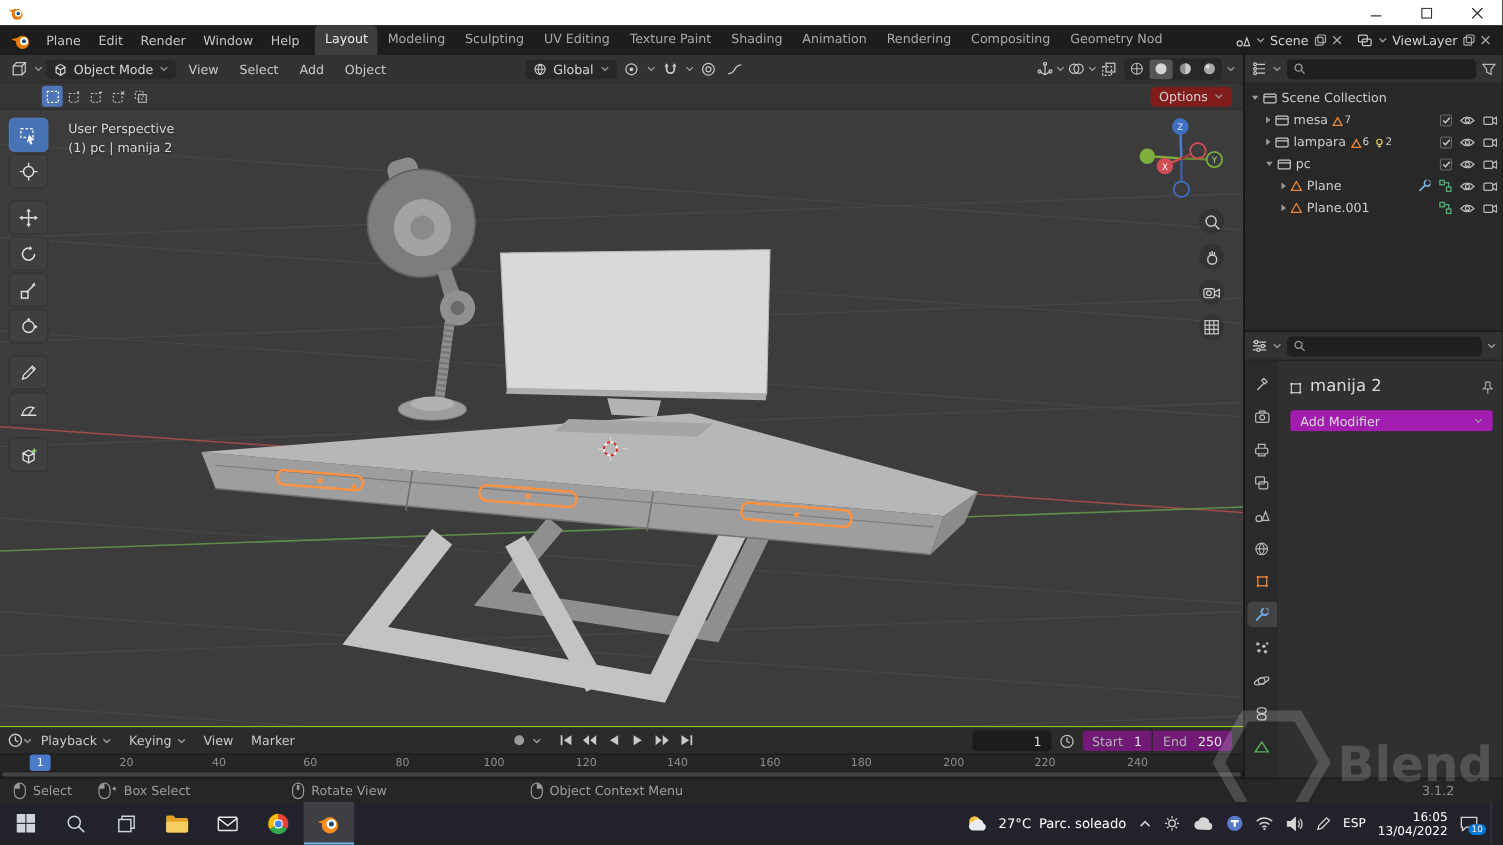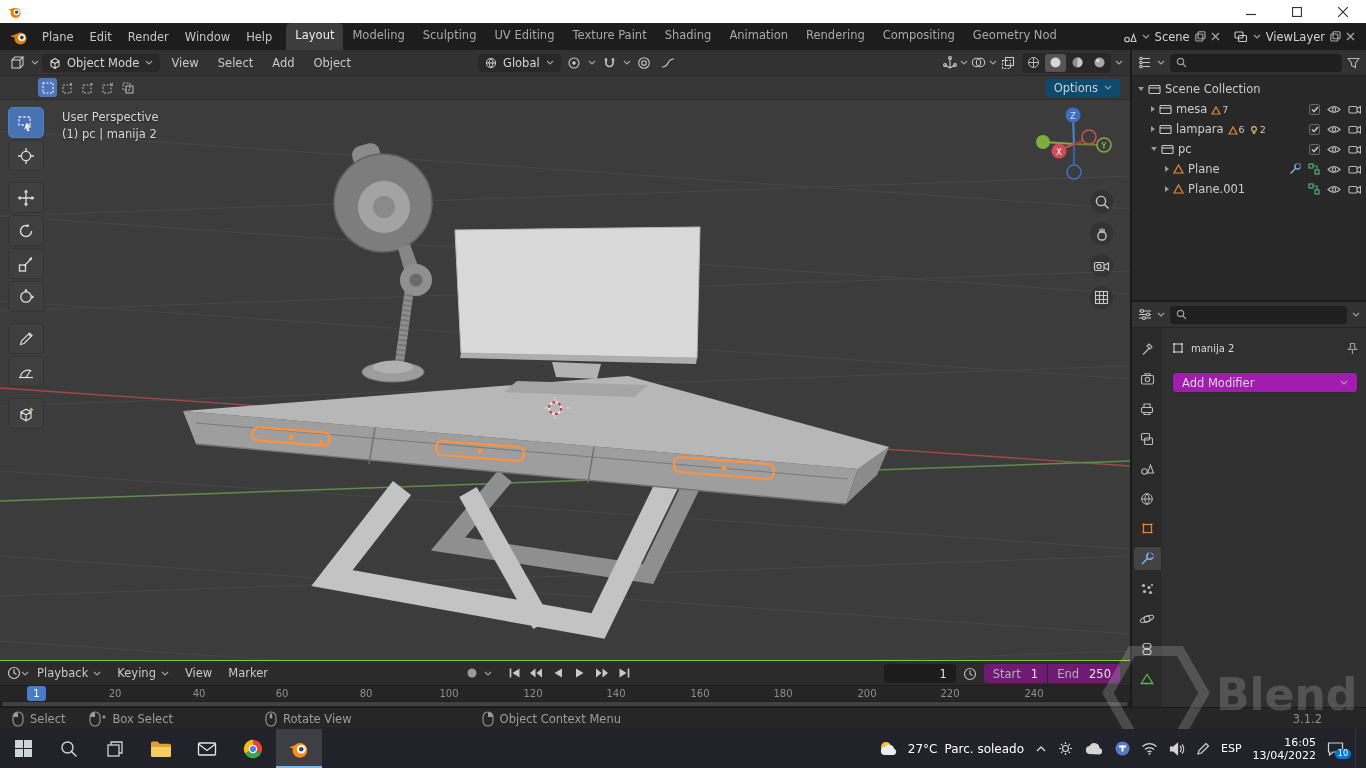--- a/index.html
+++ b/index.html
@@ -35,21 +35,21 @@
   .sph{width:21px;height:18px;display:flex;align-items:center;justify-content:center;border-radius:3px}
   .sph.active{background:#555}
 
   
   .viewport{position:absolute;top:76px;left:0;width:1130px;height:584px;background:#3c3c3c;overflow:hidden}
   .tool-settings{position:absolute;top:0;left:0;right:0;height:24px;background:#363636;border-bottom:1px solid #2e2e2e;
     display:flex;align-items:center;padding-left:38px;z-index:5}
   .ts-btn{width:19px;height:19px;border-radius:3px;display:flex;align-items:center;justify-content:center;margin-right:1px}
   .ts-btn.active{background:#4f76b8}
   .options-btn{margin-left:auto;margin-right:10px;display:flex;gap:6px;align-items:center;color:#cfcfcf;font-size:11.5px;
-    background:#0c4a6e;border-radius:4px;padding:2px 8px}
+    background:#7f1d1d;border-radius:4px;padding:2px 8px}
   .vp-text{position:absolute;left:62px;top:33px;color:#d8d8d8;font-size:11.5px;line-height:17px;z-index:4;
     text-shadow:0 1px 2px rgba(0,0,0,.45)}
   .toolbar{position:absolute;left:8px;top:31px;display:flex;flex-direction:column;gap:2px;z-index:5}
   .tool{width:36px;height:31px;background:#3f3f3f;border:1px solid #343434;border-radius:5px;display:flex;align-items:center;justify-content:center}
   .tool.active{background:#4772b3;border-color:#4e7ec2}
   .tgap{height:7px}
   .gizmo{position:absolute;right:16px;top:28px;z-index:4}
   .navcol{position:absolute;right:17px;top:114px;display:flex;flex-direction:column;gap:9px;align-items:center;z-index:4}
   .nav-btn{width:23px;height:23px;border-radius:50%;display:flex;align-items:center;justify-content:center;background:rgba(25,25,25,.25)}
 
@@ -66,21 +66,21 @@
   .rowicons{display:flex;gap:7px;align-items:center;margin-left:3px}
   .tri-r{width:0;height:0;border-left:4px solid #9a9a9a;border-top:3.5px solid transparent;border-bottom:3.5px solid transparent}
   .tri-d{width:0;height:0;border-top:4px solid #9a9a9a;border-left:3.5px solid transparent;border-right:3.5px solid transparent}
   .checkbox{width:11px;height:11px;background:#2e2e2e;border:1px solid #666;border-radius:2px;display:flex;align-items:center;justify-content:center}
 
   .props{height:405px;position:relative;background:#303030}
   .pnav{position:absolute;left:0;top:26px;bottom:0;width:30px;background:#2a2a2a;display:flex;flex-direction:column;align-items:center;padding-top:9px;gap:7px}
   .ptab{width:27px;height:23px;display:flex;align-items:center;justify-content:center;border-radius:4px 0 0 4px}
   .ptab.active{background:#434343}
   .pcontent{position:absolute;left:30px;top:26px;right:0;bottom:0;background:#303030;padding:9px 8px 0 10px}
-  .breadcrumb{display:flex;align-items:center;gap:7px;color:#dadada;height:22px;font-size:10px}
+  .breadcrumb{display:flex;align-items:flex-end;gap:7px;color:#dadada;height:22px;font-size:15px}
   .addmod{margin-top:13px;height:21px;background:#a21caf;border:1px solid #2b2b2b;border-radius:4px;display:flex;align-items:center;
     padding:0 9px;color:#d8d8d8;font-size:11.5px}
 
   
   .timeline{position:absolute;left:0;top:660px;width:1130px;height:47px}
   .tl-header{height:25px;background:#2b2b2b;position:relative;display:flex;align-items:center;padding:0 7px;border-top:1px solid #84cc16;font-size:11.5px}
   .tlmenu{padding:0 8px;display:flex;gap:5px;align-items:center;color:#c9c9c9}
   .transport{position:absolute;left:462px;top:3px;display:flex;align-items:center;gap:2px}
   .tr-btn{width:20px;height:18px;display:flex;align-items:center;justify-content:center;border-radius:3px}
   .tl-right{position:absolute;right:10px;top:3px;display:flex;align-items:center;gap:7px}

